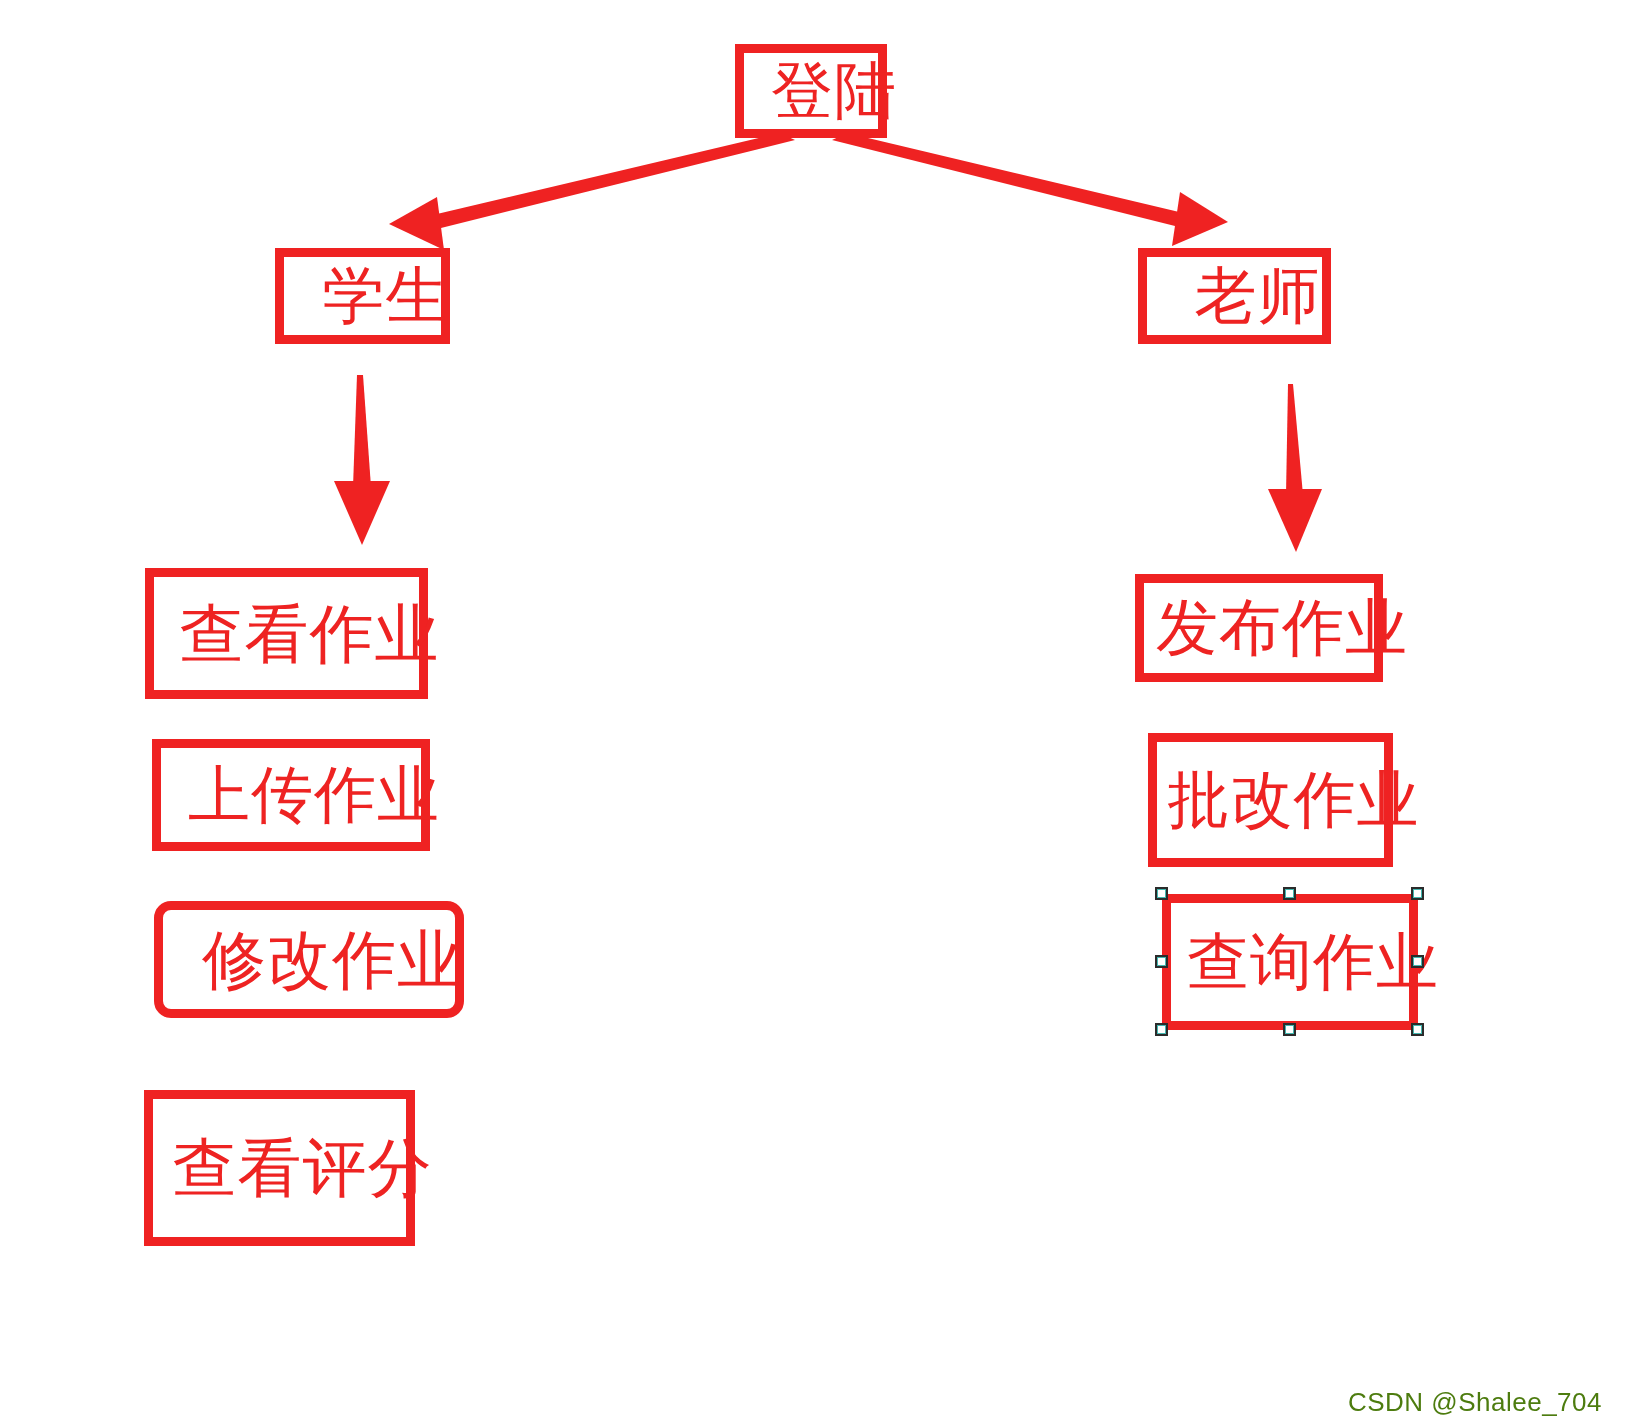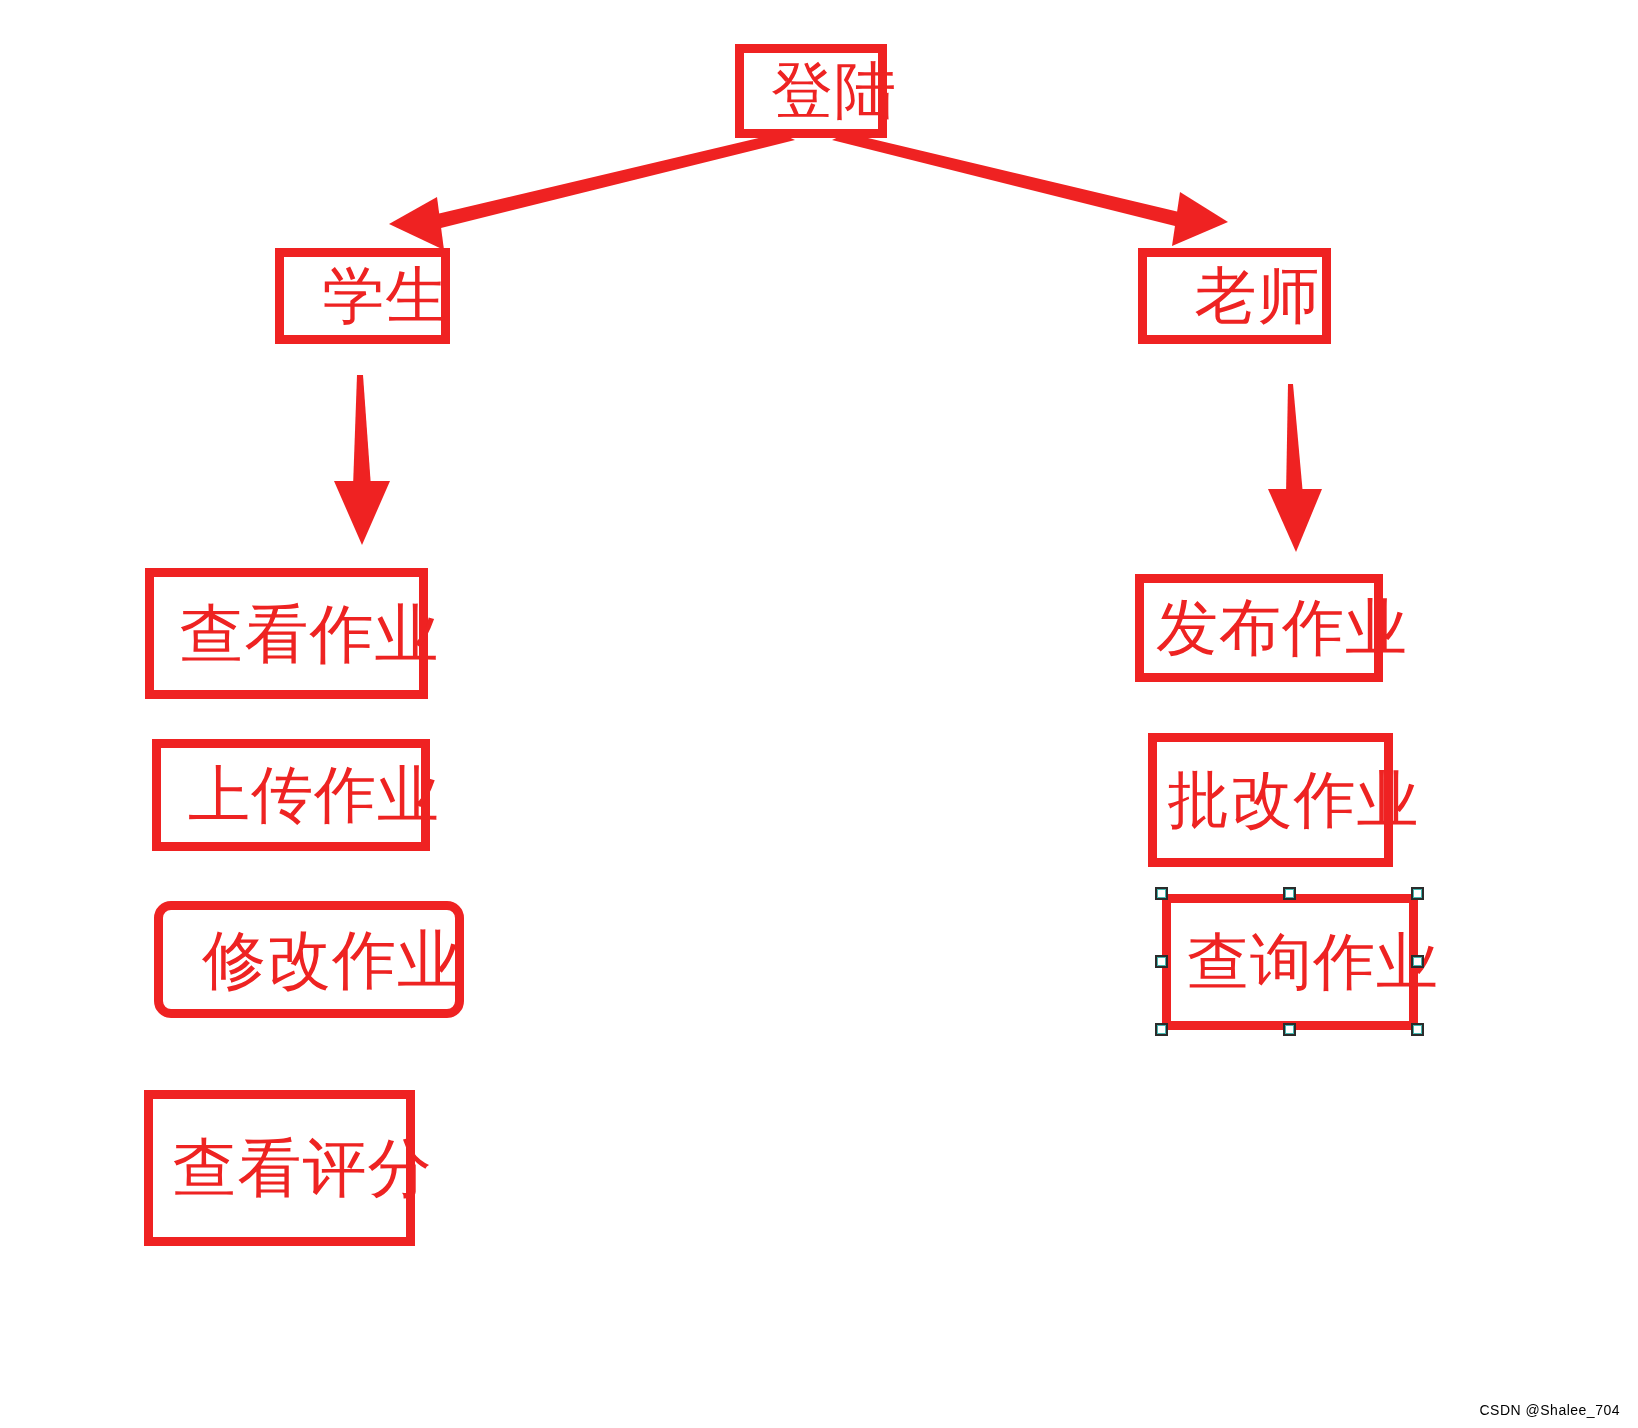--- a/index.html
+++ b/index.html
@@ -46,24 +46,24 @@
     position: absolute;
     width: 13px;
     height: 13px;
     box-sizing: border-box;
     border: 2px solid #2b2b2b;
     background: #ffffff;
     box-shadow: inset 0 0 0 1px #44b7b0;
   }
   .watermark {
     position: absolute;
-    right: 18px;
+    right: 36px;
     bottom: 10px;
-    color: #000000;
-    font-size: 14px;
+    color: #4d7c0f;
+    font-size: 26px;
     letter-spacing: 0.5px;
     white-space: nowrap;
   }
   
   #n-login      { left: 735px;  top: 44px;   width: 152px;  height: 94px;  }
   #n-student    { left: 275px;  top: 248px;  width: 175px;  height: 96px;  }
   #n-teacher    { left: 1138px; top: 248px;  width: 193px;  height: 96px;  }
   #n-view-hw    { left: 145px;  top: 568px;  width: 283px;  height: 131px; }
   #n-upload-hw  { left: 152px;  top: 739px;  width: 278px;  height: 112px; }
   #n-modify-hw  { left: 154px;  top: 901px;  width: 310px;  height: 117px; border-radius: 17px; }

